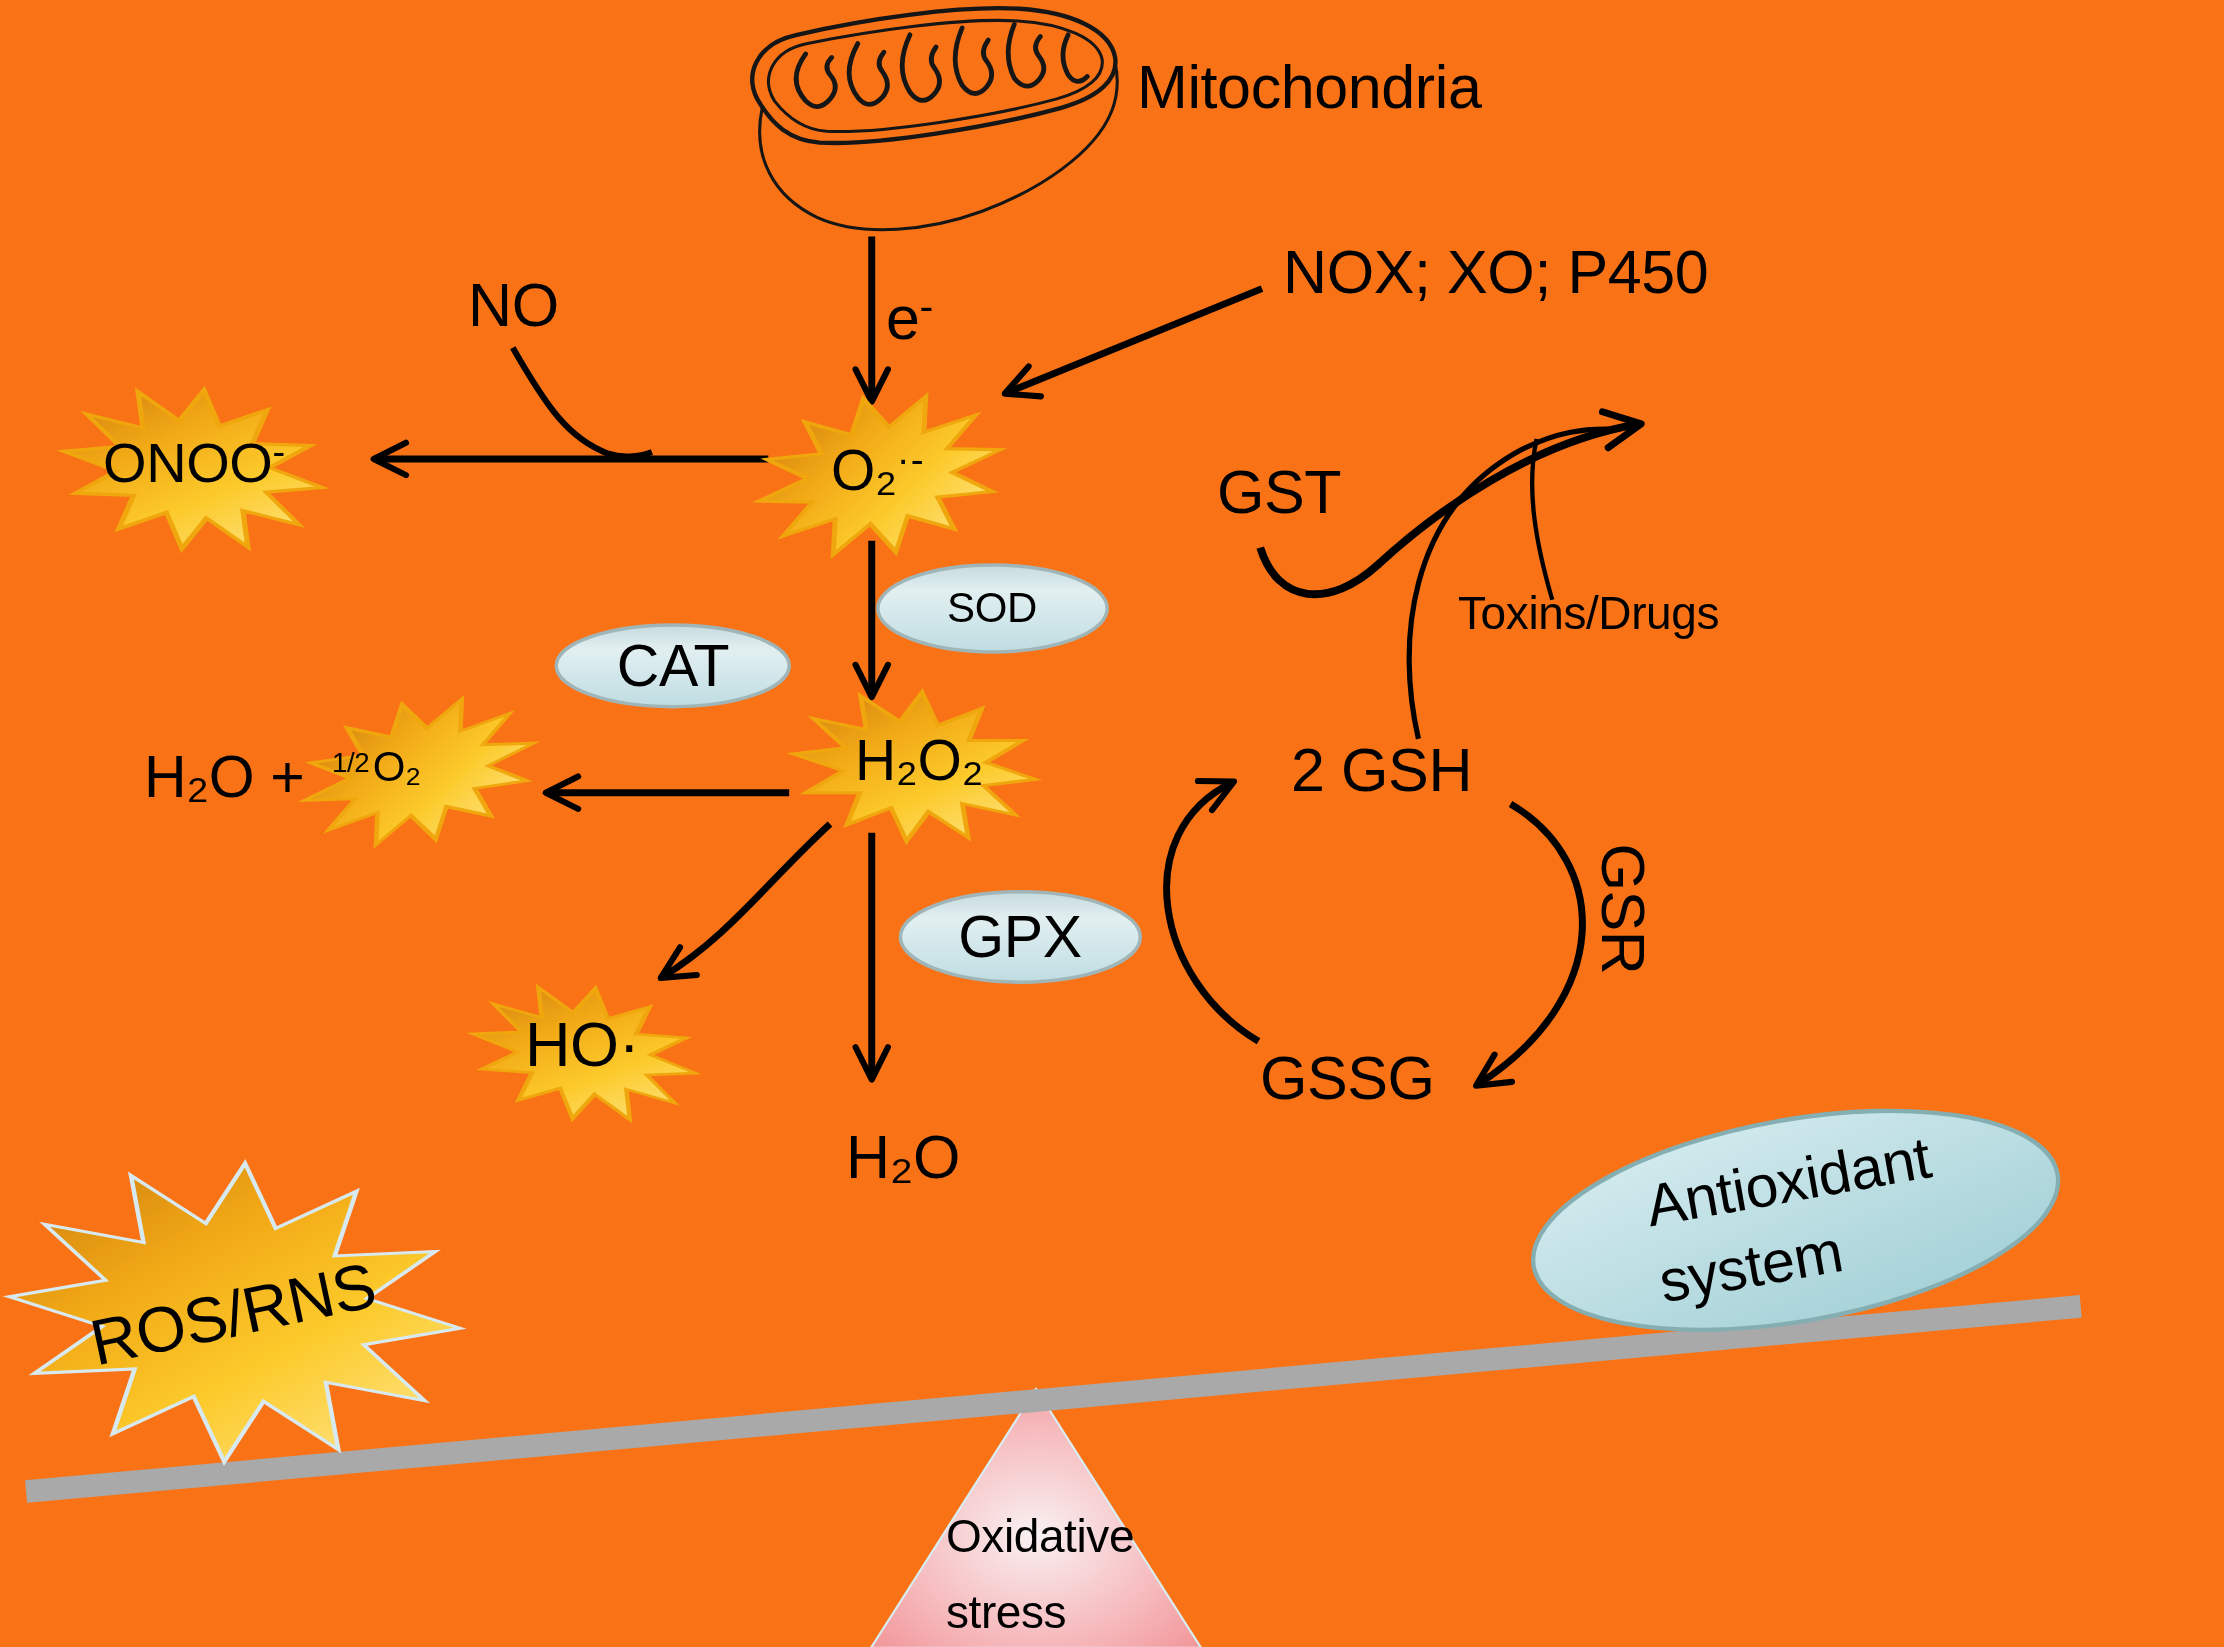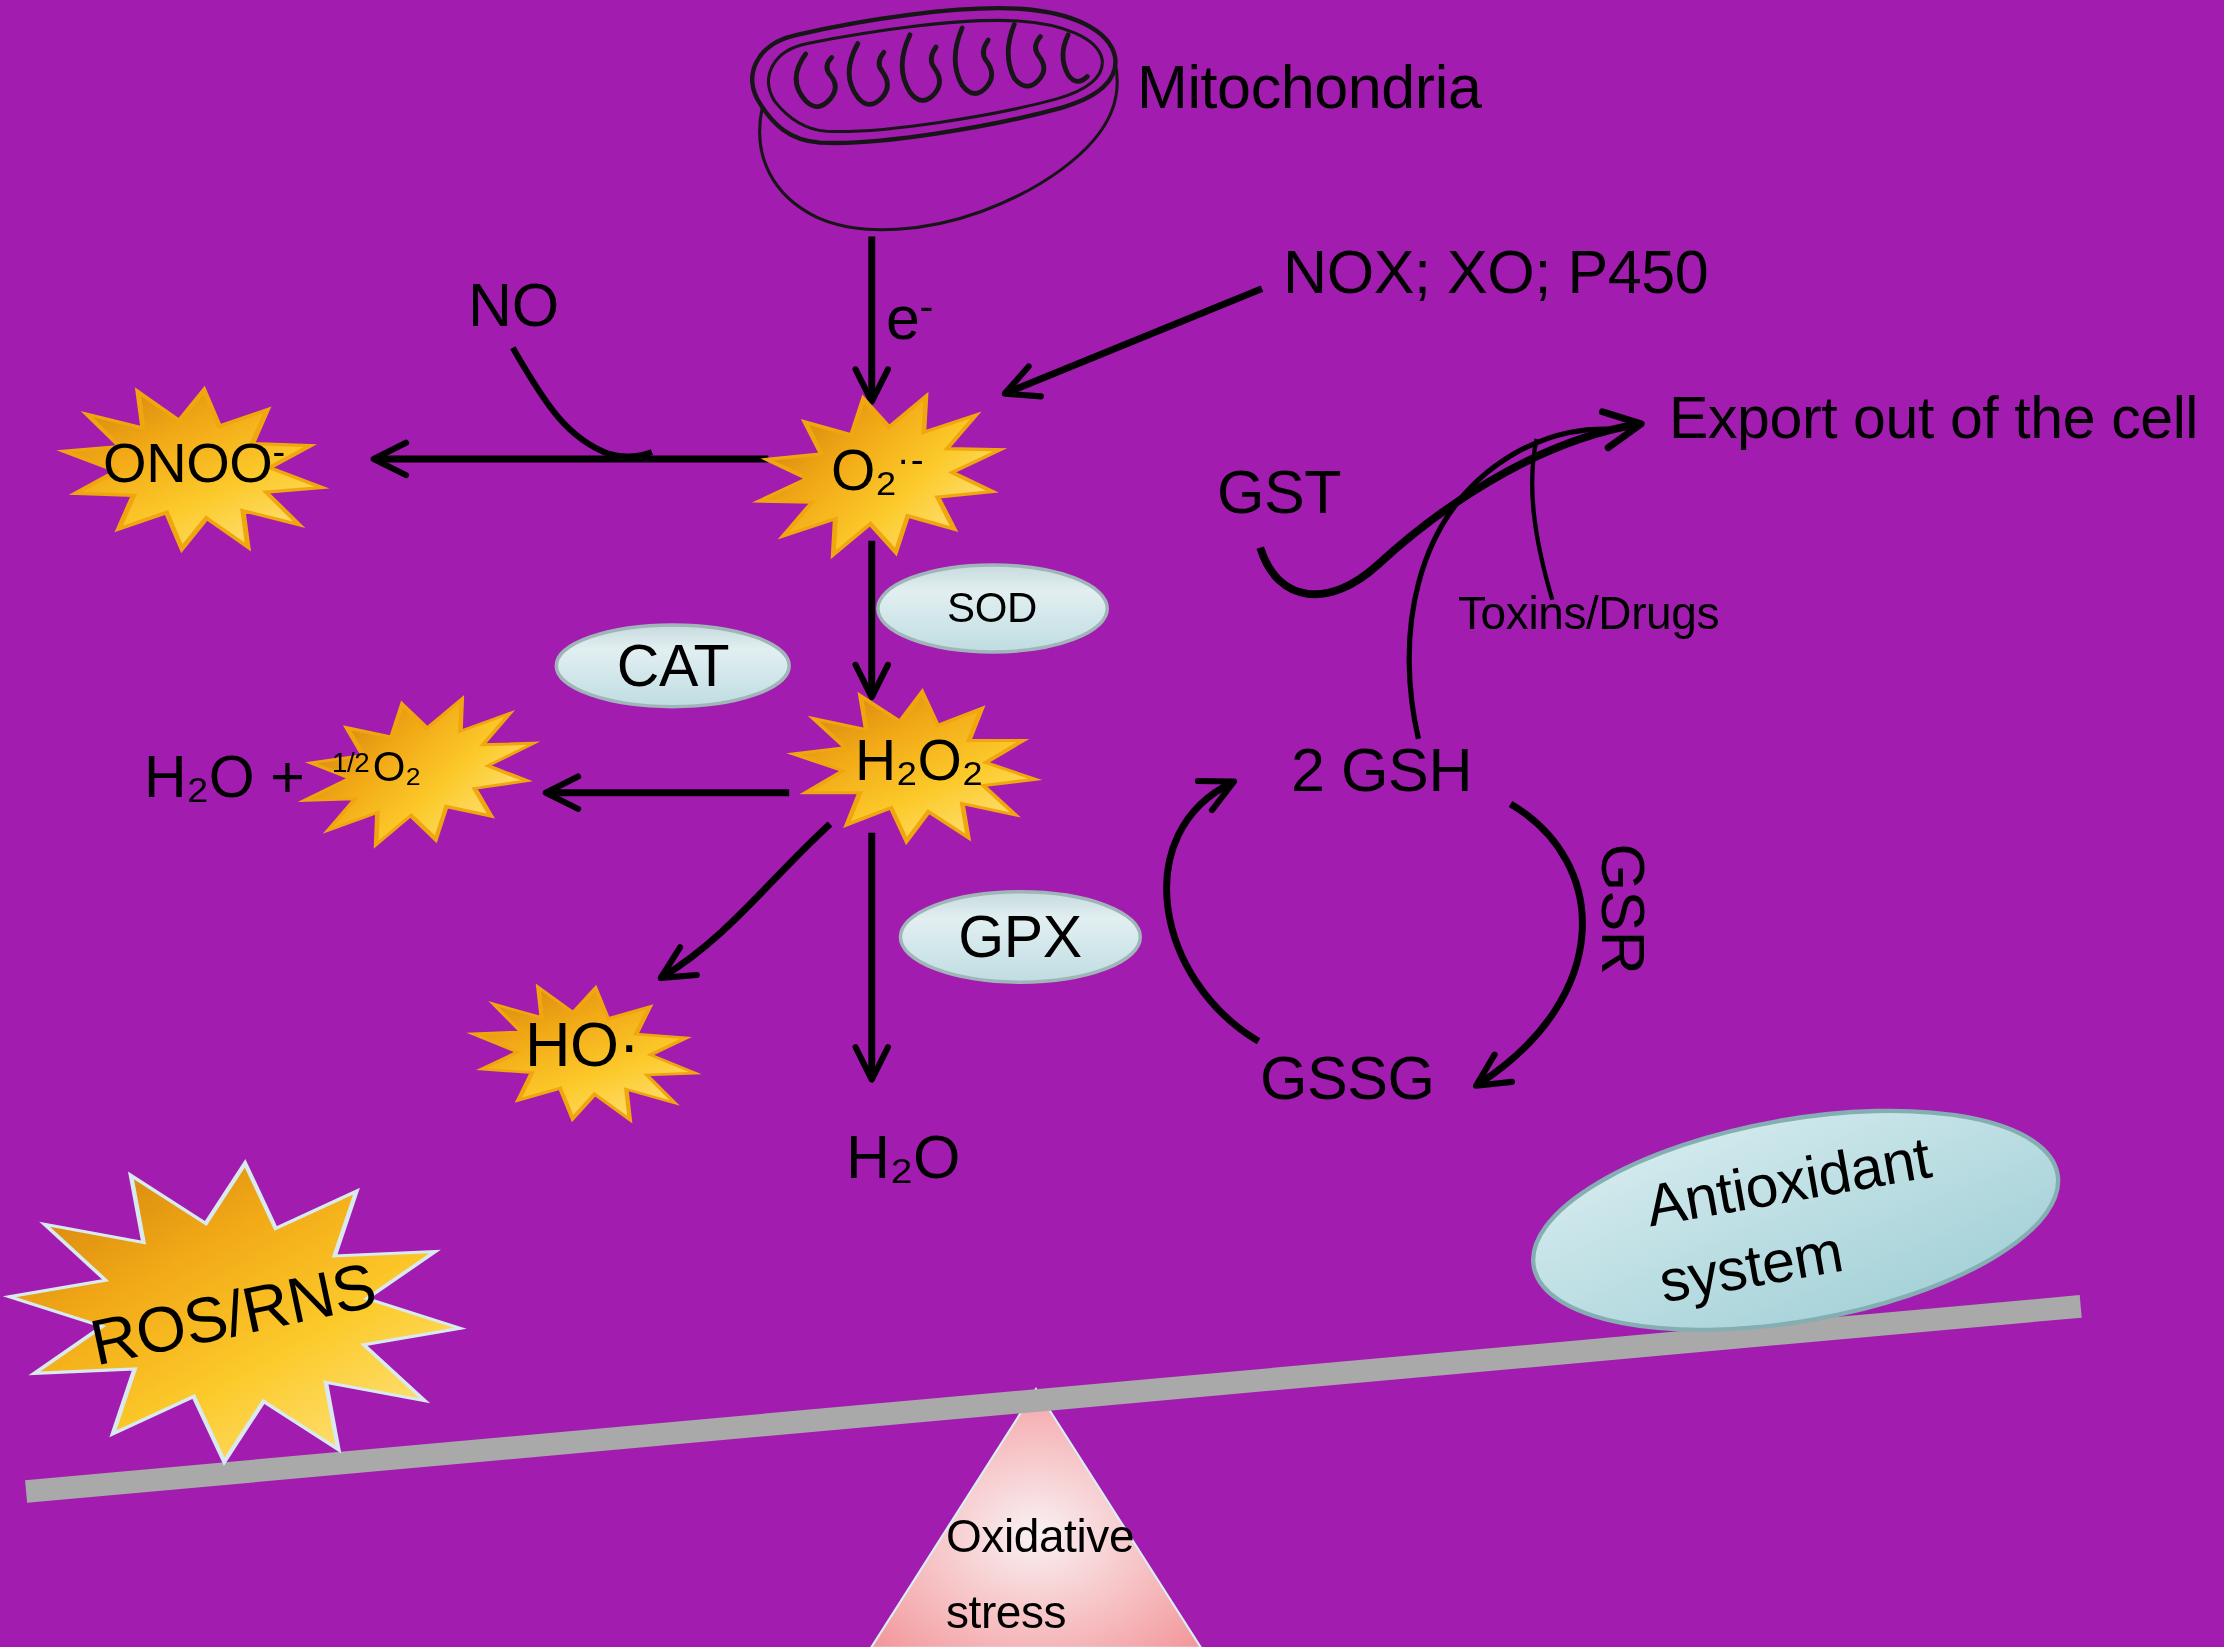--- a/index.html
+++ b/index.html
@@ -1,16 +1,16 @@
 <!DOCTYPE html>
 <html style="font-size:14px"><head>
 <meta charset="utf-8">
 <style>
   html,body{margin:0;padding:0;background:#fff;}
-  #canvas{position:relative;width:2225px;height:1648px;background:#a21caf;overflow:hidden;
+  #canvas{position:relative;width:2225px;height:1648px;background:#f97316;overflow:hidden;
           font-family:"Liberation Sans","DejaVu Sans",sans-serif;color:#000;}
   #art{position:absolute;left:0;top:0;}
   .lbl{position:absolute;line-height:1;white-space:nowrap;color:#000;letter-spacing:-0.4px;z-index:5;}
   .ctr{transform:translate(-50%,-50%);text-align:center;}
   .sup{font-size:0.68em;vertical-align:0.45em;letter-spacing:0.03em;}
   .frac{font-size:0.66em;vertical-align:0.34em;margin-right:0.12em;}
   .rot-gsr{transform:translate(-50%,-50%) rotate(90deg);}
   .rot-anti{transform:translate(-50%,-50%) rotate(-10deg);line-height:1.3;}
   .rot-ros{transform:translate(-50%,-50%) rotate(-12deg);}
   .stress{transform:translate(-50%,-50%);line-height:1.65;}
@@ -125,21 +125,20 @@
   <div class="lbl" style="left:144px;top:748px;font-size:59px;">H₂O +</div>
   <div class="lbl" style="left:332px;top:746px;font-size:42px;">
     <span class="frac">1/2</span><span>O₂</span>
   </div>
 
   <div class="lbl" style="left:810px;top:1127px;font-size:61px;margin-left:36px;">H₂O</div>
 
   <div class="lbl" style="left:525px;top:1013px;font-size:63px;">HO·</div>
 
   <div class="lbl" style="left:1217px;top:462px;font-size:61px;">GST</div>
-  <div class="lbl" style="left:1669px;top:389px;font-size:59px;">Export out of the cell</div>
   <div class="lbl" style="left:1458px;top:590px;font-size:46px;">Toxins/Drugs</div>
 
   <div class="lbl" style="left:1291px;top:740px;font-size:61px;">2 GSH</div>
   <div class="lbl" style="left:1260px;top:1048px;font-size:61px;">GSSG</div>
   <div class="lbl rot-gsr" style="left:1622px;top:909px;font-size:61px;">GSR</div>
 
   <div class="lbl rot-anti" style="left:1795px;top:1220px;font-size:59px;">
     <div>Antioxidant</div>
     <div>system</div>
   </div>

